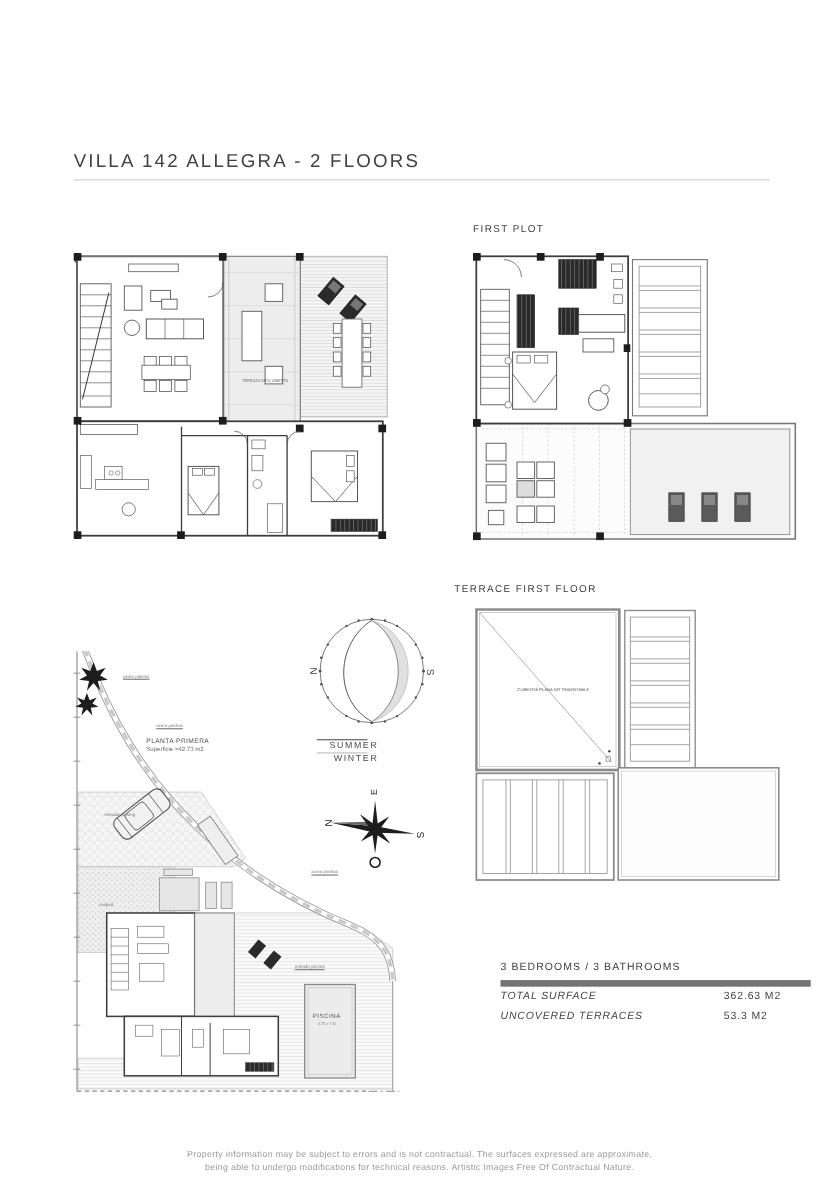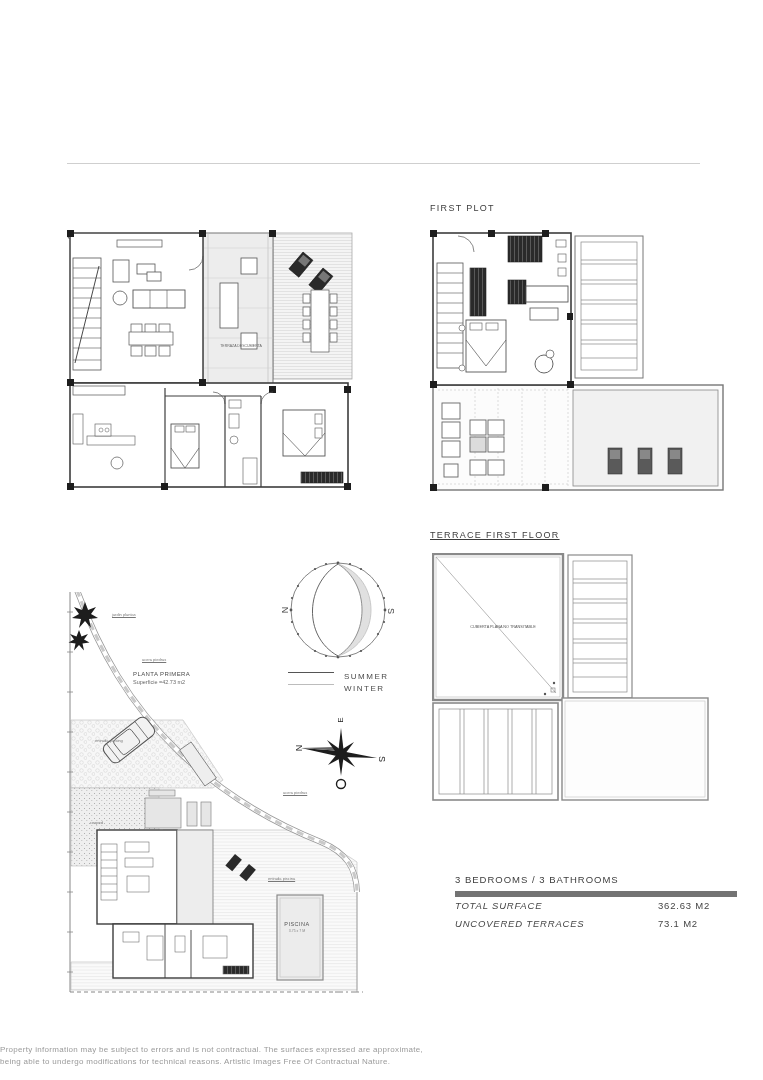--- a/index.html
+++ b/index.html
@@ -6,39 +6,39 @@
   html,body { background:#ffffff; }
   body { font-family:"Liberation Sans", sans-serif; }
   .page { position:relative; width:763px; height:1080px; background:#fff; overflow:hidden; }
 
   .title { position:absolute; left:67px; top:137px; font-size:17px; letter-spacing:2px; color:#414141; font-weight:400; }
   .title-rule { position:absolute; left:67px; top:163px; width:633px; height:1px; background:#cfcfcf; }
 
   .sec-label { position:absolute; font-size:9px; letter-spacing:1.3px; color:#3c3c3c; }
   .lbl-ground { left:67px; top:203px;margin-top:28px; }
   .lbl-first  { left:430px; top:203px; }
-  .lbl-terr   { left:430px; top:530px;text-decoration:underline; }
+  .lbl-terr   { left:413px; top:530px; }
 
   .plan { position:absolute; }
   .plan svg { display:block; }
 
   .sun { position:absolute; left:278px; top:550px; }
   .sun-legend { position:absolute; left:288px; top:672px; font-size:8px; letter-spacing:1.5px; color:#4a4a4a; }
-  .sun-legend .row { display:flex; align-items:flex-start; height:12px; }
+  .sun-legend .row { display:flex; align-items:flex-end; height:12px;flex-direction:column; }
   .sun-legend .line { width:46px; height:0; border-top:1px solid #555; margin-right:10px; }
   .sun-legend .line.light { border-top-color:#bcbcbc; }
 
   .compass { position:absolute; left:293px; top:710px; }
 
   .specs { position:absolute; left:455px; top:874px; width:282px; }
   .specs .hdr { font-size:9.5px; letter-spacing:1px; color:#3d3d3d; padding-bottom:6px; border-bottom:6px solid #737373; }
   .specs .row { display:flex; font-size:9.5px; letter-spacing:0.8px; color:#454545; height:17.5px; align-items:center; }
   .specs .row:first-of-type { margin-top:5px; }
   .specs .lab { width:203px;font-style:italic; }
-  .footer { position:absolute; left:0; top:1044px; width:763px; text-align:left; font-size:8px; line-height:12px; color:#9a9a9a; letter-spacing:0.3px; }
+  .footer { position:absolute; left:0; top:1044px; width:763px; text-align:center; font-size:8px; line-height:12px; color:#9a9a9a; letter-spacing:0.3px; }
 
   .site-lbl { position:absolute; color:#555; }
   .pl-l1 { left:133px; top:671px; font-size:6px; letter-spacing:0.4px; color:#4c4c4c; }
   .pl-l2 { left:133px; top:679px; font-size:5.5px; color:#6a6a6a; }
   .tiny { font-size:4px; color:#777; text-decoration:underline; }
   .t-a { position:absolute; left:112px; top:612px; }
   .t-b { position:absolute; left:142px; top:657px; }
   .t-c { position:absolute; left:283px; top:790px; }
   .t-d { position:absolute; left:268px; top:876px; }
   .t-park { position:absolute; left:95px; top:738px; font-size:4px; color:#777; }
@@ -46,20 +46,21 @@
   .pool-lbl { position:absolute; left:267px; top:921px; width:60px; text-align:center; font-size:5.5px; letter-spacing:0.5px; color:#555; }
   .pool-sub { position:absolute; left:267px; top:929px; width:60px; text-align:center; font-size:3.5px; color:#888; }
   .band-lbl { position:absolute; left:196px; top:344px; width:90px; text-align:center; font-size:3.5px; color:#666; }
   .roof-lbl { position:absolute; left:448px; top:625px; width:110px; text-align:center; font-size:3.8px; color:#555; }
 </style>
 </head>
 <body>
 
 <div class="page">
 
+  <div class="title">VILLA 142 ALLEGRA - 2 FLOORS</div>
   <div class="title-rule"></div>
 
   <div class="sec-label lbl-ground">GROUND FLOOR</div>
   <div class="sec-label lbl-first">FIRST PLOT</div>
   <div class="sec-label lbl-terr">TERRACE FIRST FLOOR</div>
 
   <div class="plan" style="left:65px; top:228px;">
     <svg width="295" height="268" viewBox="0 0 295 268">
       <defs>
         <pattern id="gf-stripe" width="1" height="3" patternUnits="userSpaceOnUse">
@@ -536,21 +537,21 @@
   <div class="pool-sub">3.75 x 7 M</div>
 
   <div class="specs">
     <div class="hdr">3 BEDROOMS / 3 BATHROOMS</div>
     <div class="row">
         <span class="lab">TOTAL SURFACE</span>
         <span>362.63 M2</span>
       </div>
     <div class="row">
         <span class="lab">UNCOVERED TERRACES</span>
-        <span>73.1 M2</span>
+        <span>53.3 M2</span>
       </div>
   </div>
 
   <div class="footer">
     <div>Property information may be subject to errors and is not contractual. The surfaces expressed are approximate,</div>
     <div>being able to undergo modifications for technical reasons. Artistic Images Free Of Contractual Nature.</div>
   </div>
 
 </div>
 

